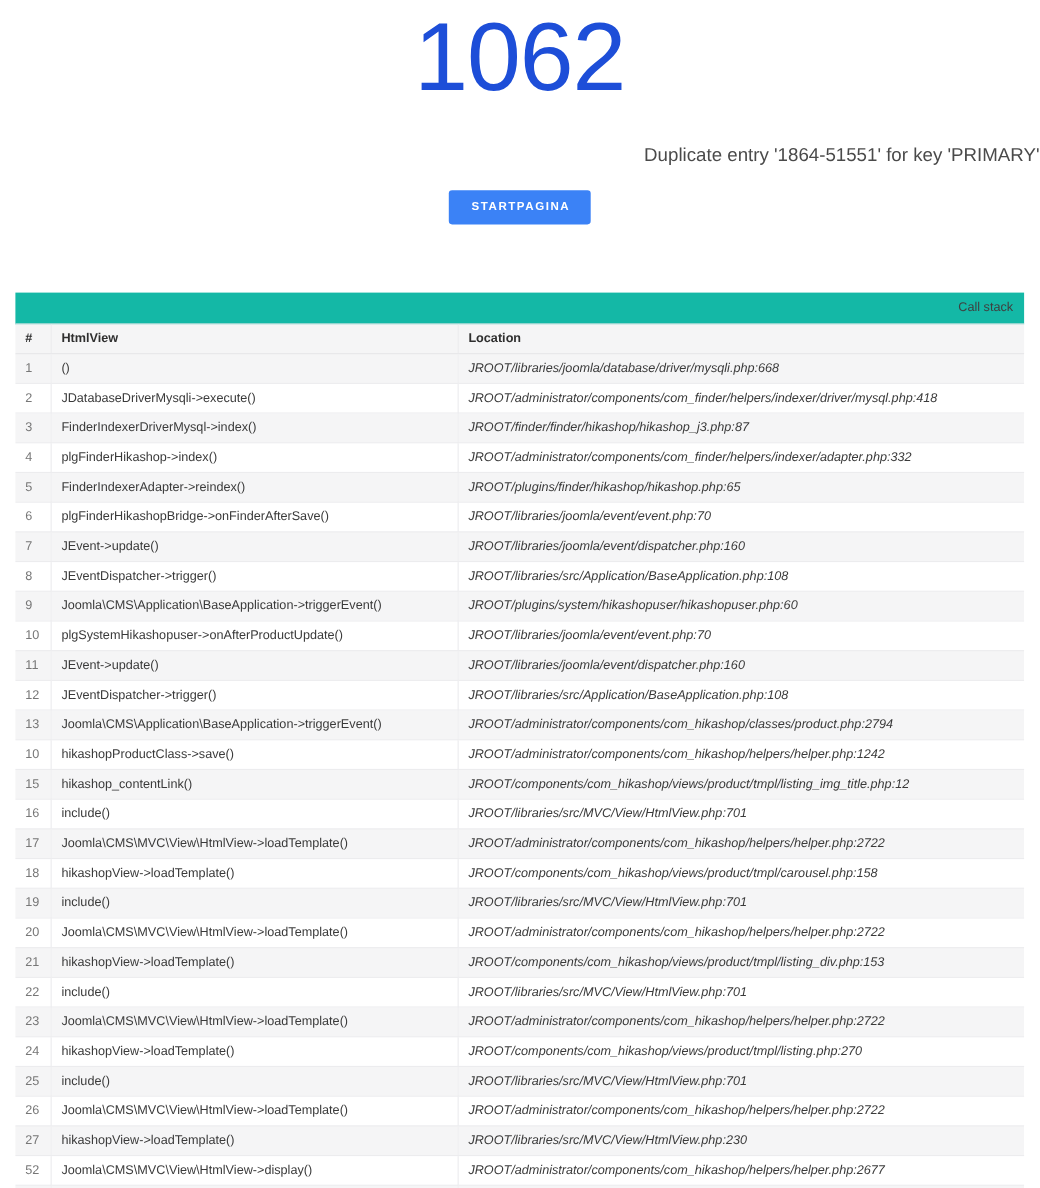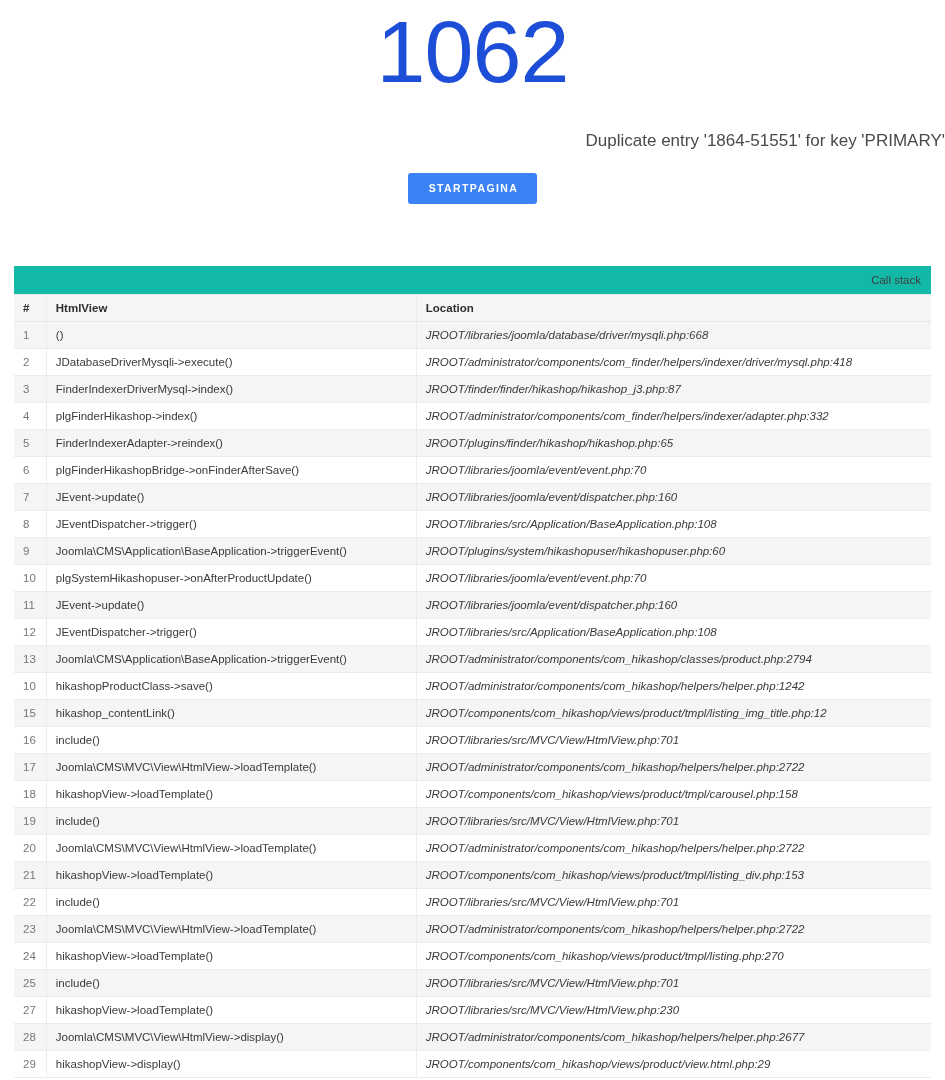--- a/index.html
+++ b/index.html
@@ -260,26 +260,31 @@
           <td class="cell-num">24</td>
           <td class="cell-func">hikashopView-&gt;loadTemplate()</td>
           <td class="cell-loc">JROOT/components/com_hikashop/views/product/tmpl/listing.php:270</td>
         </tr>
         <tr>
           <td class="cell-num">25</td>
           <td class="cell-func">include()</td>
           <td class="cell-loc">JROOT/libraries/src/MVC/View/HtmlView.php:701</td>
         </tr>
         <tr>
+          <td class="cell-num">26</td>
+          <td class="cell-func">Joomla\CMS\MVC\View\HtmlView-&gt;loadTemplate()</td>
+          <td class="cell-loc">JROOT/administrator/components/com_hikashop/helpers/helper.php:2722</td>
+        </tr>
+        <tr>
           <td class="cell-num">27</td>
           <td class="cell-func">hikashopView-&gt;loadTemplate()</td>
           <td class="cell-loc">JROOT/libraries/src/MVC/View/HtmlView.php:230</td>
         </tr>
         <tr>
-          <td class="cell-num">28</td>
+          <td class="cell-num">52</td>
           <td class="cell-func">Joomla\CMS\MVC\View\HtmlView-&gt;display()</td>
           <td class="cell-loc">JROOT/administrator/components/com_hikashop/helpers/helper.php:2677</td>
         </tr>
         <tr>
           <td class="cell-num">29</td>
           <td class="cell-func">hikashopView-&gt;display()</td>
           <td class="cell-loc">JROOT/components/com_hikashop/views/product/view.html.php:29</td>
         </tr>
       </tbody>
   </table>

